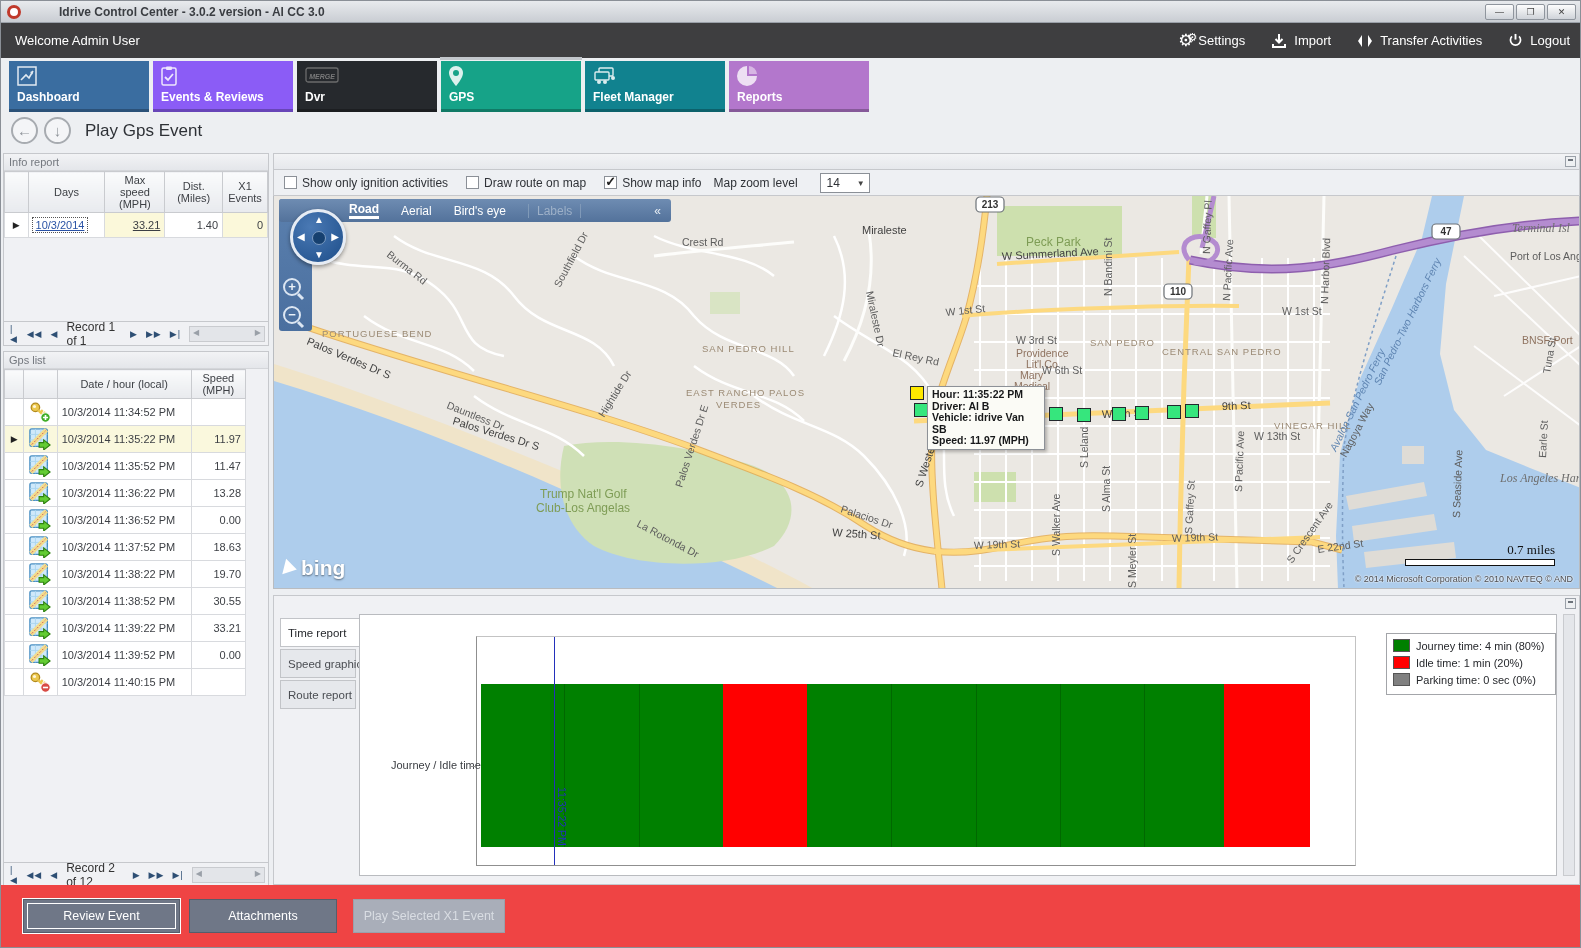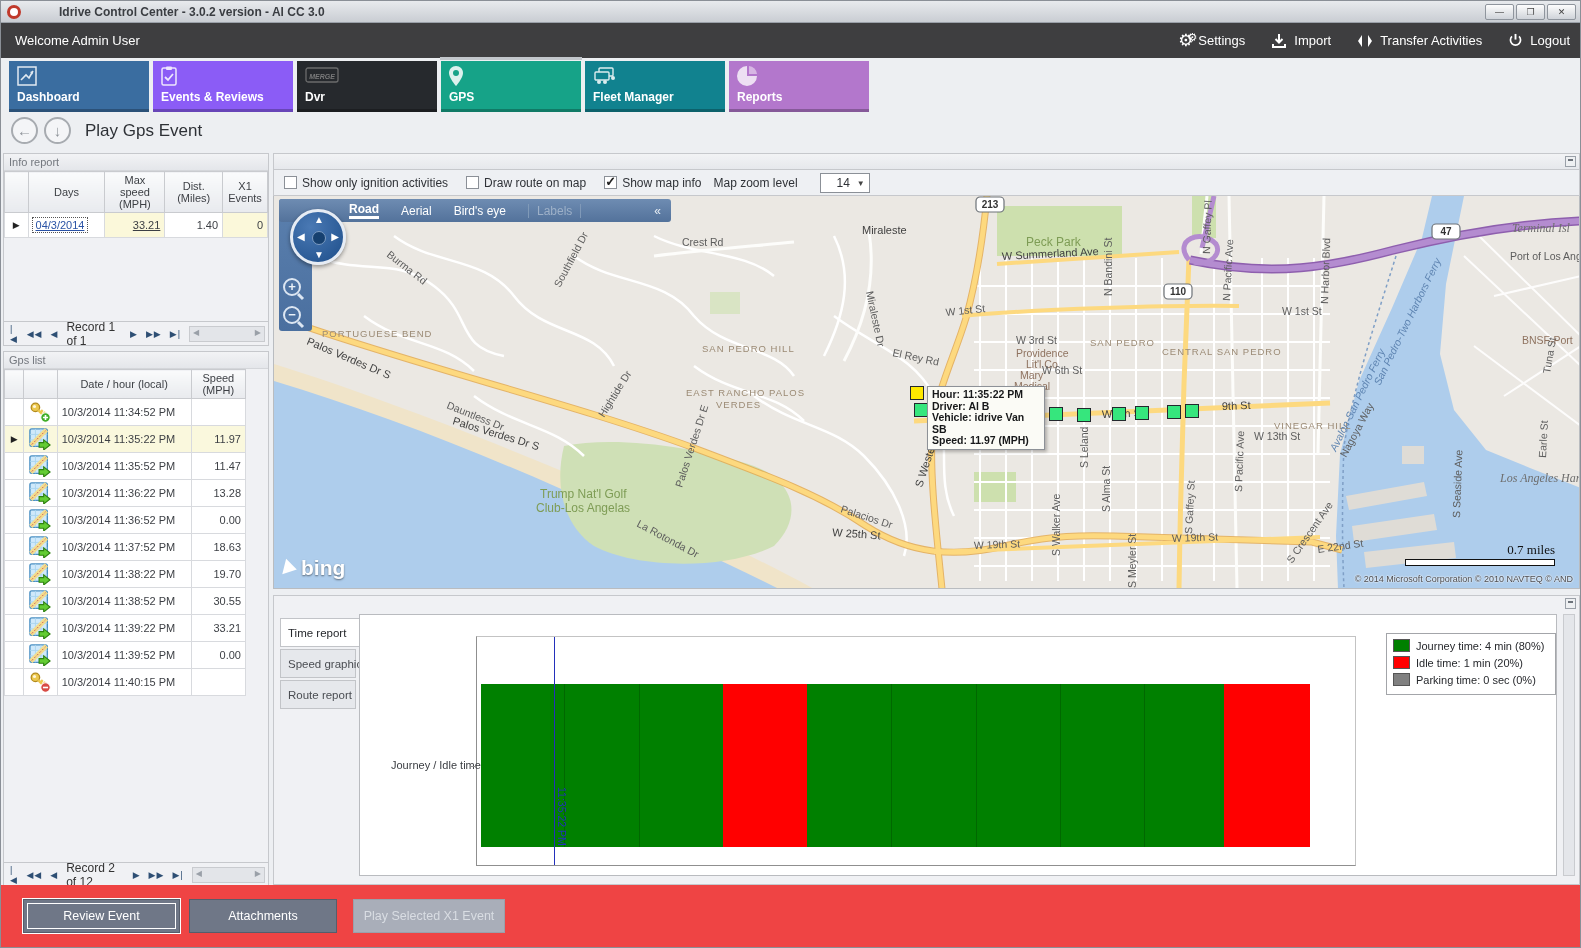--- a/index.html
+++ b/index.html
@@ -67,21 +67,21 @@
 
   .gps-icon { width:22px; height:22px; display:block; margin:0 auto; }
 
   
   .mapchrome { position:absolute; left:272px; top:152px; width:1307px; height:17px; background:linear-gradient(#f2f3f5,#e6e8ec); border:1px solid #c6c8cc; }
   .ctrlrow { position:absolute; left:272px; top:169px; width:1307px; height:26px; background:#eef0f3; border:1px solid #c6c8cc; border-top:none;
     display:flex; align-items:center; gap:18px; padding-left:10px; font-size:12px; color:#2f3237; }
   .cb { display:flex; align-items:center; gap:5px; }
   .cbbox { width:13px; height:13px; border:1px solid #8b9097; background:#fff; position:relative; }
   .cb.checked .cbbox::after { content:"✓"; position:absolute; left:0px; top:-3px; font-size:13px; font-weight:bold; color:#222; }
-  .zoomdd { width:50px; height:20px; border:1px solid #8b9097; background:#fff; display:flex; align-items:center; padding-left:16px; position:relative; margin-left:4px; }
+  .zoomdd { width:50px; height:20px; border:1px solid #8b9097; background:#fff; display:flex; align-items:center; padding-left:6px; position:relative; margin-left:4px; }
   .zoomdd::after { content:"▼"; position:absolute; right:4px; top:5px; font-size:8px; color:#444; }
 
   #map { position:absolute; left:272px; top:195px; width:1307px; height:393px; background:#ebe8e3; overflow:hidden; border:1px solid #b9bcc0; border-top:none; }
   #map svg { position:absolute; left:0; top:0; }
   text { font-family:"Liberation Sans", sans-serif; }
   .lab-road { font-size:10.5px; fill:#5d5d5d; }
   .lab-roaddark { font-size:11px; fill:#3f3f3f; }
   .lab-area { font-size:10.5px; fill:#9b8a74; letter-spacing:1px; }
   .lab-areagreen { font-size:12px; fill:#7e9c55; }
   .lab-water { font-size:10.5px; fill:#5f85b2; font-style:italic; }
@@ -254,21 +254,21 @@
       <tbody>
           <tr>
         <th style="width:22px;"></th>
         <th style="width:72px;">Days</th>
         <th style="width:56px;">Max speed (MPH)</th>
         <th style="width:54px;">Dist. (Miles)</th>
         <th style="width:42px;">X1 Events</th>
       </tr>
       <tr>
         <td class="rowsel">▶</td>
-        <td><span class="datelink">04/3/2014</span></td>
+        <td><span class="datelink">10/3/2014</span></td>
         <td class="num cell-ylw"><span class="uline">33.21</span></td>
         <td class="num">1.40</td>
         <td class="num cell-ylw">0</td>
       </tr>
     </tbody>
       </table>
     <div class="pager">
       <span class="vcr">|◀</span>
       <span class="vcr">◀◀</span>
       <span class="vcr">◀</span>

